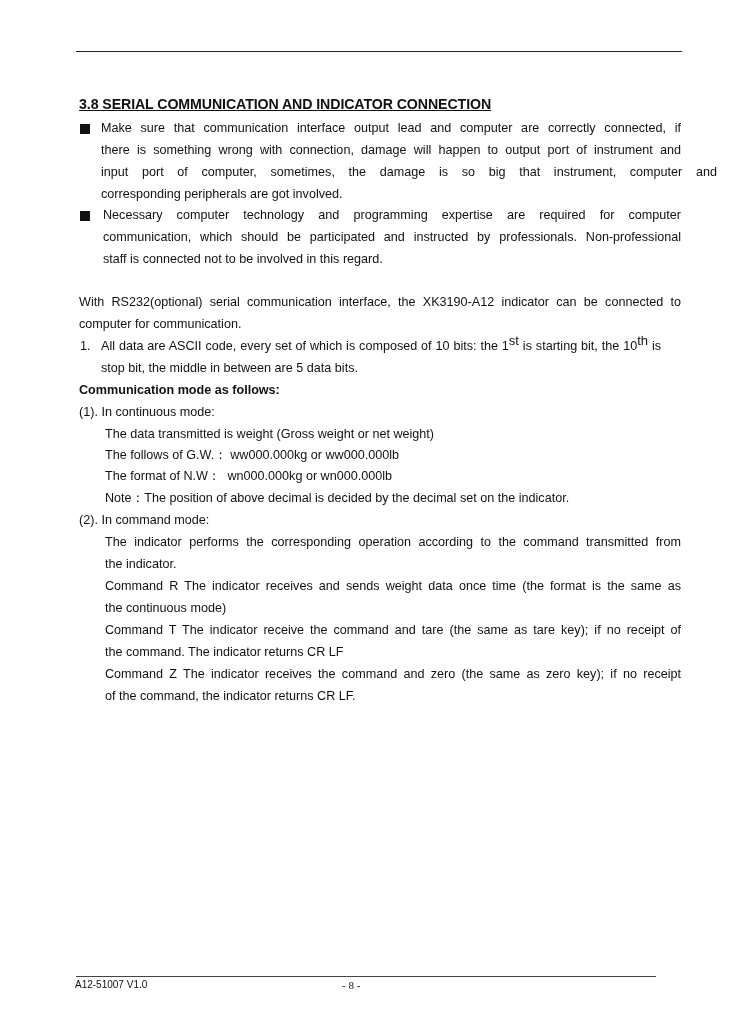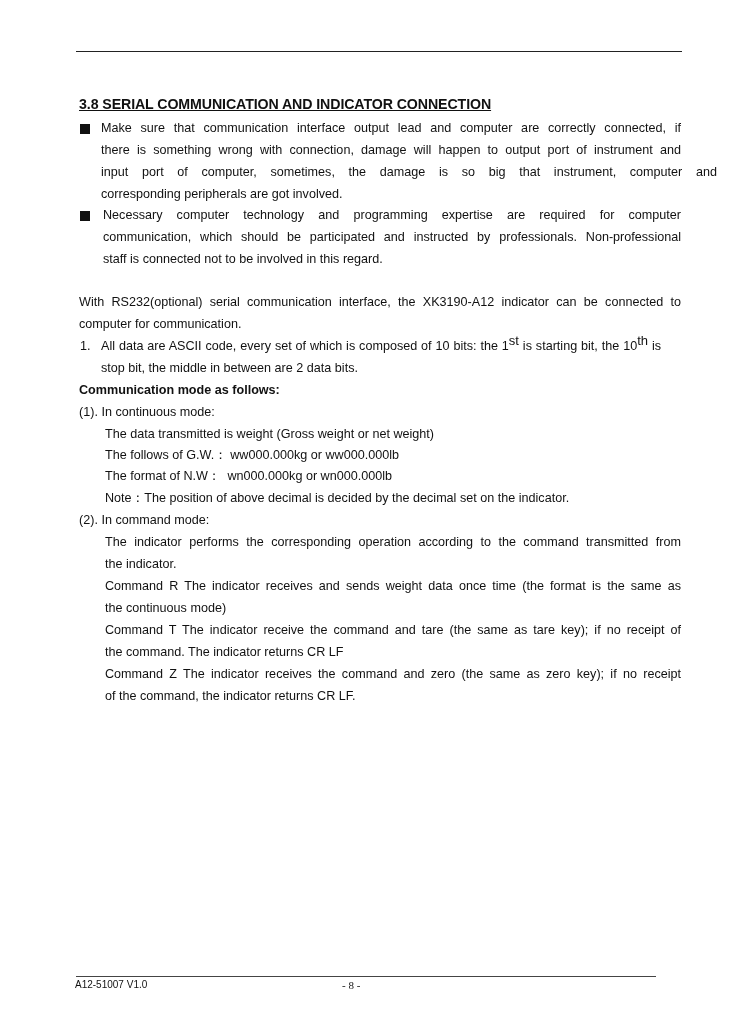--- a/index.html
+++ b/index.html
@@ -32,21 +32,21 @@
 <div class="bullet" style="top:211px"></div>
 <div class="line just" style="left:103px; top:207px; width:578px">Necessary computer technology and programming expertise are required for computer</div>
 <div class="line just" style="left:103px; top:229px; width:578px">communication, which should be participated and instructed by professionals. Non-professional</div>
 <div class="line" style="left:103px; top:251px">staff is connected not to be involved in this regard.</div>
 
 <div class="line just" style="left:79px; top:294px; width:602px">With RS232(optional) serial communication interface, the XK3190-A12 indicator can be connected to</div>
 <div class="line" style="left:79px; top:316px">computer for communication.</div>
 
 <div class="line" style="left:80px; top:338px">1.</div>
 <div class="line" style="left:101px; top:338px; width:580px; word-spacing:0.4px"><span>All data are ASCII code, every set of which is composed of 10 bits: the 1</span><sup>st</sup><span> is starting bit, the 10</span><sup>th</sup><span> is</span></div>
-<div class="line" style="left:101px; top:360px">stop bit, the middle in between are 2 data bits.</div>
+<div class="line" style="left:101px; top:360px">stop bit, the middle in between are 5 data bits.</div>
 
 <div class="line" style="left:79px; top:382px; font-weight:bold">Communication mode as follows:</div>
 
 <div class="line" style="left:79px; top:404px">(1). In continuous mode:</div>
 <div class="line" style="left:105px; top:426px">The data transmitted is weight (Gross weight or net weight)</div>
 <div class="line" style="left:105px; top:447px; white-space:pre">The follows of G.W.： ww000.000kg or ww000.000lb</div>
 <div class="line" style="left:105px; top:468px; white-space:pre">The format of N.W：  wn000.000kg or wn000.000lb</div>
 <div class="line" style="left:105px; top:490px">Note：The position of above decimal is decided by the decimal set on the indicator.</div>
 
 <div class="line" style="left:79px; top:512px">(2). In command mode:</div>

